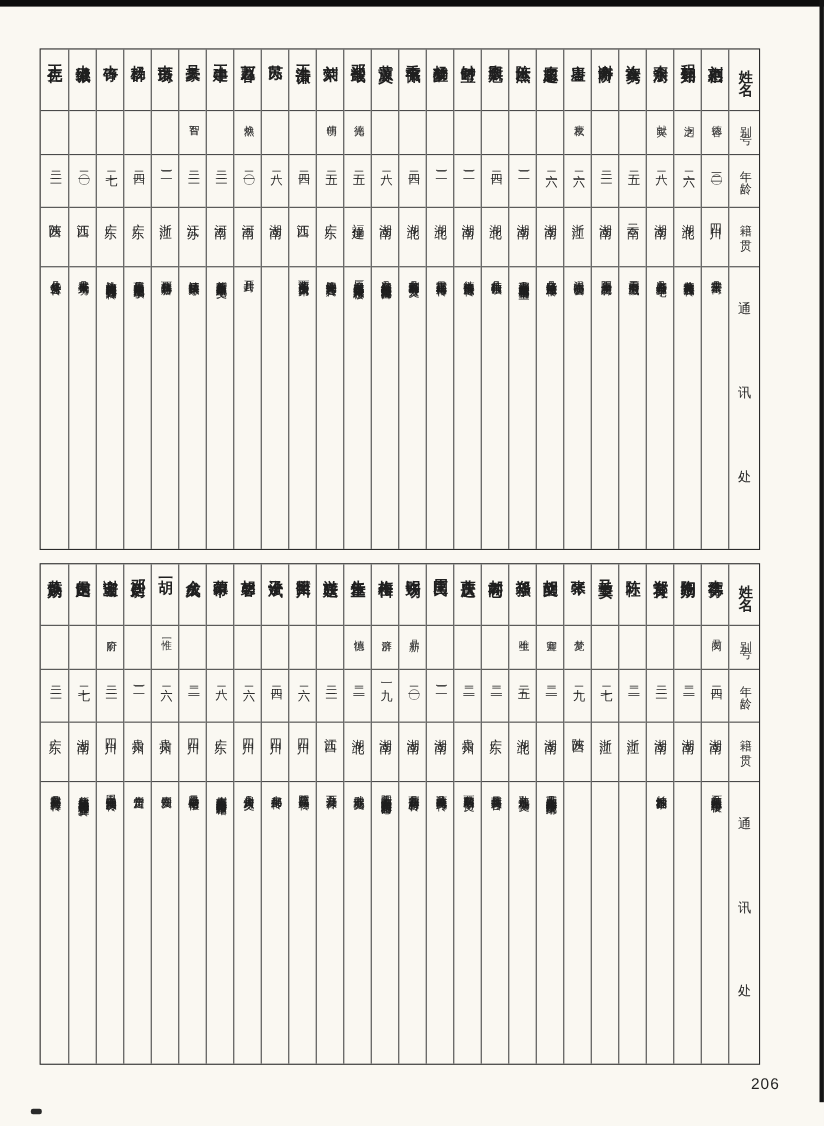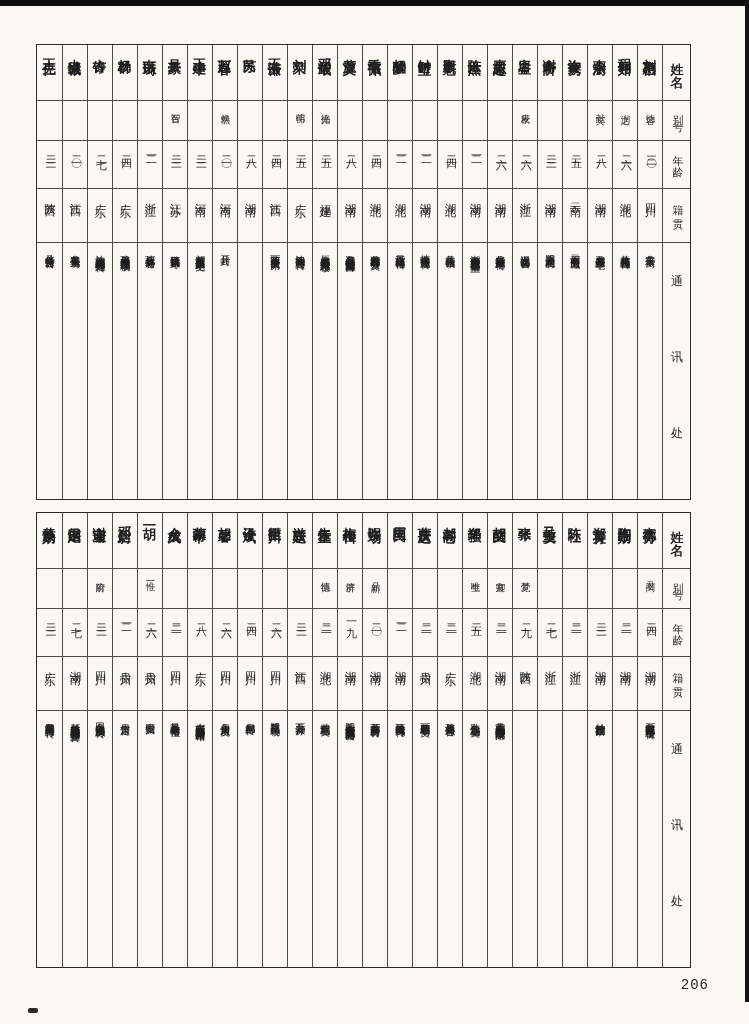--- a/index.html
+++ b/index.html
@@ -57,21 +57,21 @@
 
   
   .col.header .c-name span  { font-size:13px; font-weight:700; letter-spacing:12px; padding-top:8px; }
   .col.header .c-alias span { font-size:11px; font-weight:400; letter-spacing:7px; padding-top:5px; }
   .col.header .c-age span   { font-size:11px; letter-spacing:11px; padding-top:6px; }
   .col.header .c-origin span{ font-size:11px; letter-spacing:14px; padding-top:7px; }
   .col.header .c-addr span  { font-size:12px; letter-spacing:76px; padding-top:22px; max-height:none; line-height:normal; }
 
   .page-number {
     position:absolute; top:977px; right:40px;
-    font-family:Liberation Mono, monospace;
+    font-family:Liberation Sans, sans-serif;
     font-size:14px; color:#222; letter-spacing:1px;
   }
 </style>
 </head>
 <body>
 
 <div class="page">
   <div class="artifact-top"></div>
   <div class="artifact-right"></div>
   <div class="artifact-bl"></div>

